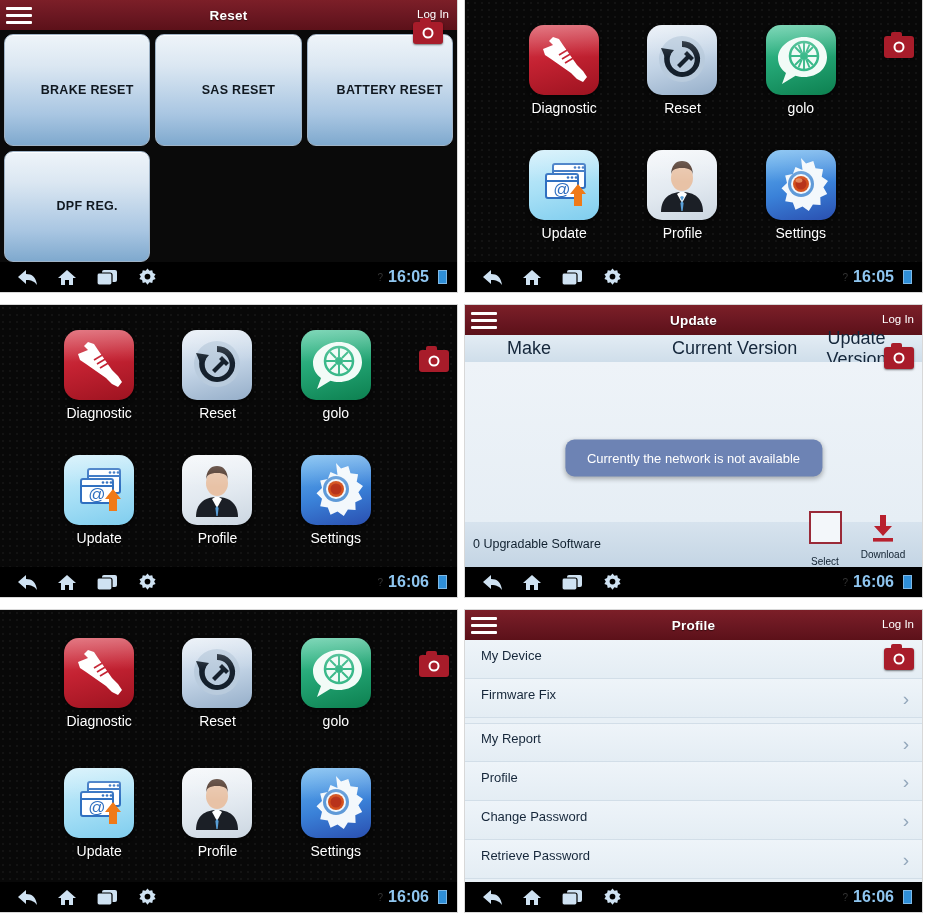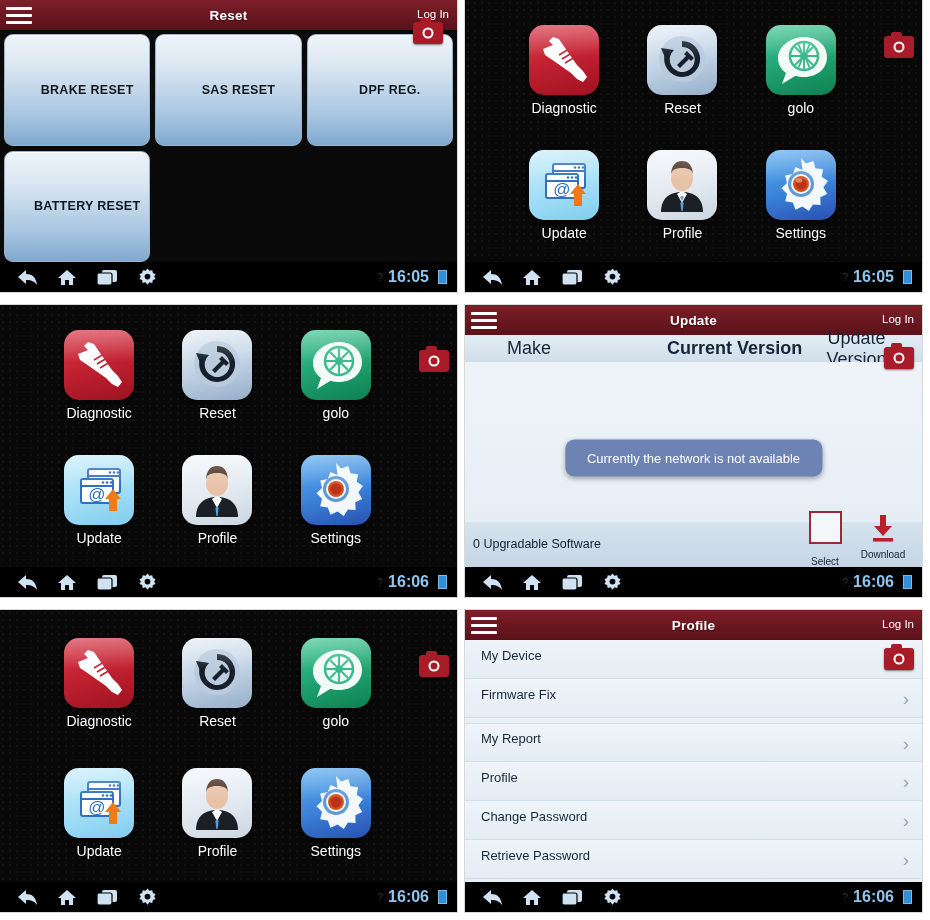--- a/index.html
+++ b/index.html
@@ -78,21 +78,21 @@
   .ic-update{background:linear-gradient(165deg,#cdeefb 0%,#a8e0f6 50%,#7fcdee 100%);}
   .ic-profile{background:linear-gradient(165deg,#f4f7fa 0%,#e2e9f0 55%,#cbd6e1 100%);}
   .ic-settings{background:linear-gradient(165deg,#62b2ef 0%,#3a81d8 55%,#2a4fb0 100%);}
 
   
   .upd-head{position:absolute;left:0;top:30px;width:100%;height:27px;
             background:linear-gradient(180deg,#e3ecf4,#cfdeea);
             display:flex;align-items:center;color:#14263a;font-size:18px;}
   .upd-head span{display:block;}
   .uh1{width:44%;padding-left:42px;box-sizing:border-box;}
-  .uh2{width:30%;text-align:center;font-weight:bold;}
+  .uh2{width:30%;text-align:center;}
   .uh3{width:26%;text-align:center;padding-right:12px;box-sizing:border-box;}
   .upd-list{position:absolute;left:0;top:57px;right:0;bottom:75px;
             background:linear-gradient(180deg,#eef3f8,#e6eef5);}
   .toast{position:absolute;left:50%;top:60%;transform:translate(-50%,-50%);
          background:#6d83b4;color:#fff;font-size:13px;border-radius:9px;
          padding:11px 22px;white-space:nowrap;box-shadow:0 2px 5px rgba(0,0,0,.3);}
   .upd-foot{position:absolute;left:0;bottom:30px;width:100%;height:45px;
             background:linear-gradient(180deg,#d7e3ee,#c4d5e4);}
   .upd-count{position:absolute;left:8px;top:15px;color:#10202f;font-size:12.5px;}
   .selall{position:absolute;right:78px;top:-11px;width:38px;text-align:center;}
@@ -128,22 +128,22 @@
       <div class="tb-title">Reset</div>
       <div class="tb-login">Log In</div>
     </div>
     <div class="cam" style="right:14px;top:22px;">
         <i></i>
       </div>
     <div class="reset-body">
       <div class="rgrid">
         <div class="rbtn">BRAKE RESET</div>
         <div class="rbtn">SAS RESET</div>
+        <div class="rbtn">BATTERY RESET</div>
         <div class="rbtn">DPF REG.</div>
-        <div class="rbtn">BATTERY RESET</div>
         <div class="rbtn empty"></div>
       </div>
     </div>
     <div class="navbar">
       <div class="nv">
         <svg width="24" height="20" viewBox="0 0 24 20">
             <path d="M11 3 L3 10 L11 17 L11 13 C17 13 20 15 22 18 C21 10 17 7 11 7 Z" fill="#cfe2f2"></path>
           </svg>
       </div>
       <div class="nv">

